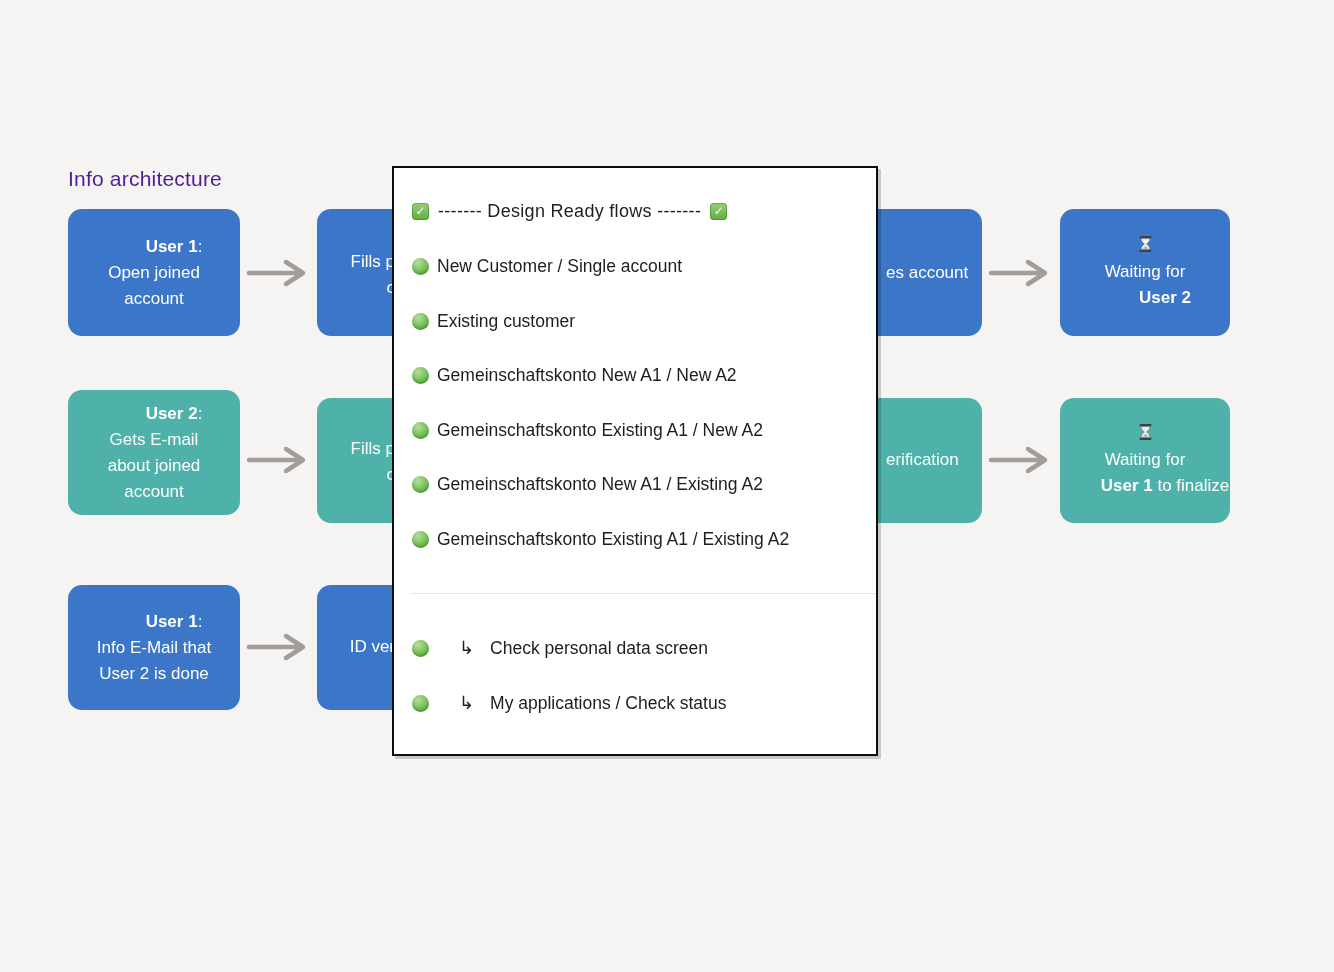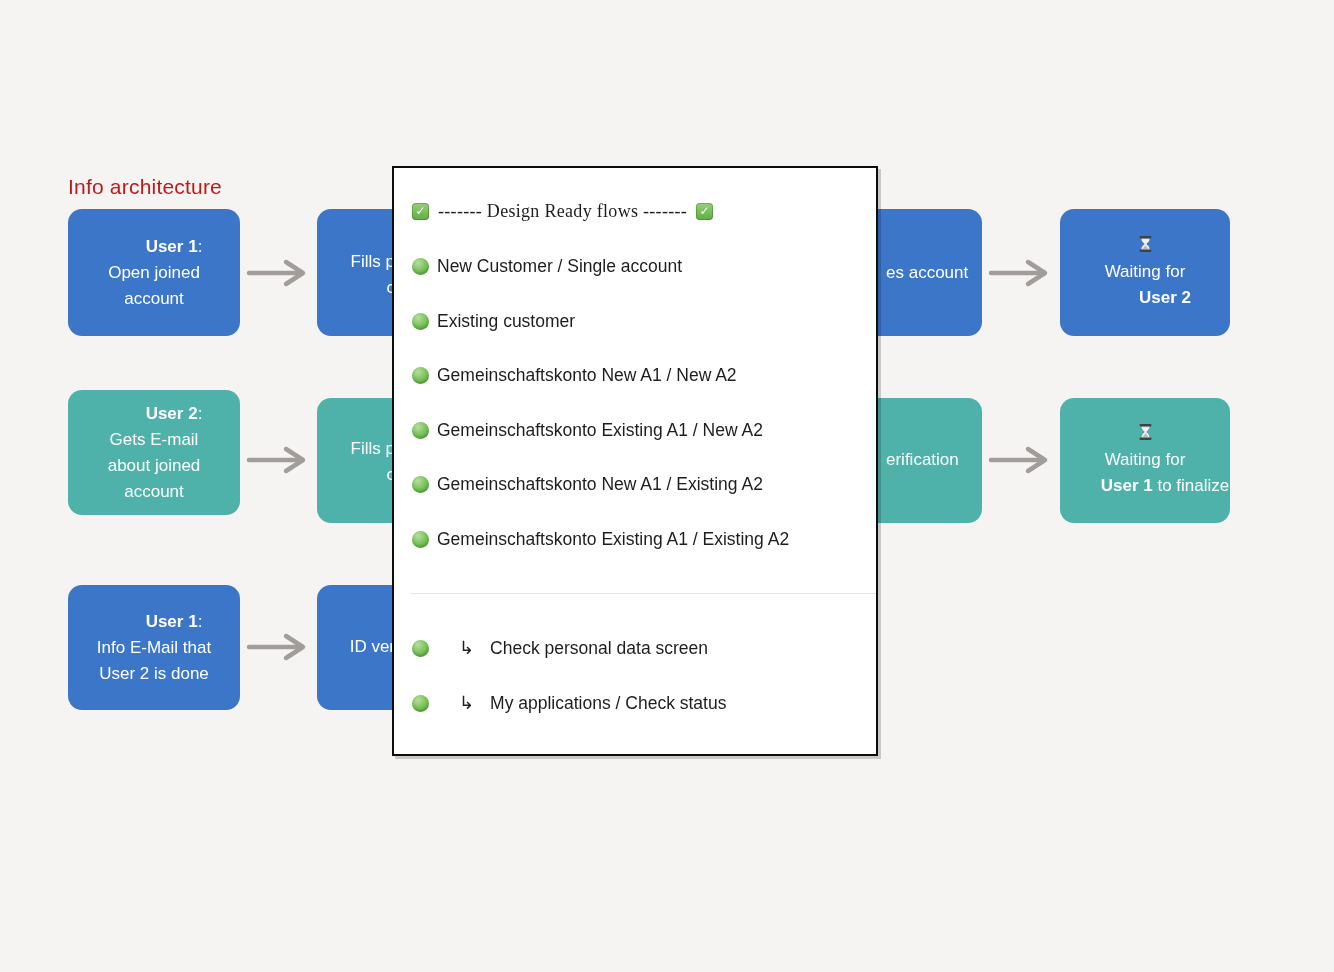--- a/index.html
+++ b/index.html
@@ -2,21 +2,21 @@
 <html><head>
 <meta charset="utf-8">
 <style>
   * { margin:0; padding:0; box-sizing:border-box; }
   html,body { width:1334px; height:972px; overflow:hidden; }
   body { font-family:"Liberation Sans","DejaVu Sans",sans-serif; background:#f5f4f2; }
   .stage { position:relative; width:1334px; height:972px; background:#f5f4f2; }
 
   .diagram-title {
     position:absolute; left:68px; top:167px;
-    font-size:21px; color:#b91c1c; letter-spacing:.2px;margin-top:8px;
+    font-size:21px; color:#4c1d95; letter-spacing:.2px;
   }
 
   .box {
     position:absolute; border-radius:14px; color:#fff;
     display:flex; flex-direction:column; align-items:center; justify-content:center;
     font-size:17px; line-height:26px; text-align:center;
   }
   .blue { background:#3b76c8; }
   .teal { background:#4fb2aa; }
   .b { font-weight:700;margin-left:40px; }
@@ -38,21 +38,21 @@
     position:absolute; left:392px; top:166px; width:486px; height:590px;
     background:#ffffff; border:2px solid #0d0d0d;
     box-shadow:3px 3px 0 rgba(0,0,0,0.18);
   }
   .m-row {
     position:absolute; left:18px; right:18px; height:28px;
     display:flex; align-items:center;
     font-size:17.5px; color:#1e1e1f;
   }
   .m-header { font-size:18px; }
-  .m-header .m-title { margin:0 9px; letter-spacing:.3px;font-family:Liberation Serif, serif; }
+  .m-header .m-title { margin:0 9px; letter-spacing:.3px; }
   .m-label { margin-left:8px; white-space:nowrap; }
   .m-sub .m-arrow { margin-left:30px; font-size:18px; }
   .m-sub .m-label { margin-left:16px; }
   .m-divider {
     position:absolute; left:17px; right:0; height:1px; background:#e4e4e4;
   }
 
   .check {
     width:17px; height:17px; flex:0 0 17px; border-radius:4px;
     background:linear-gradient(180deg,#98d078,#5fae41);

